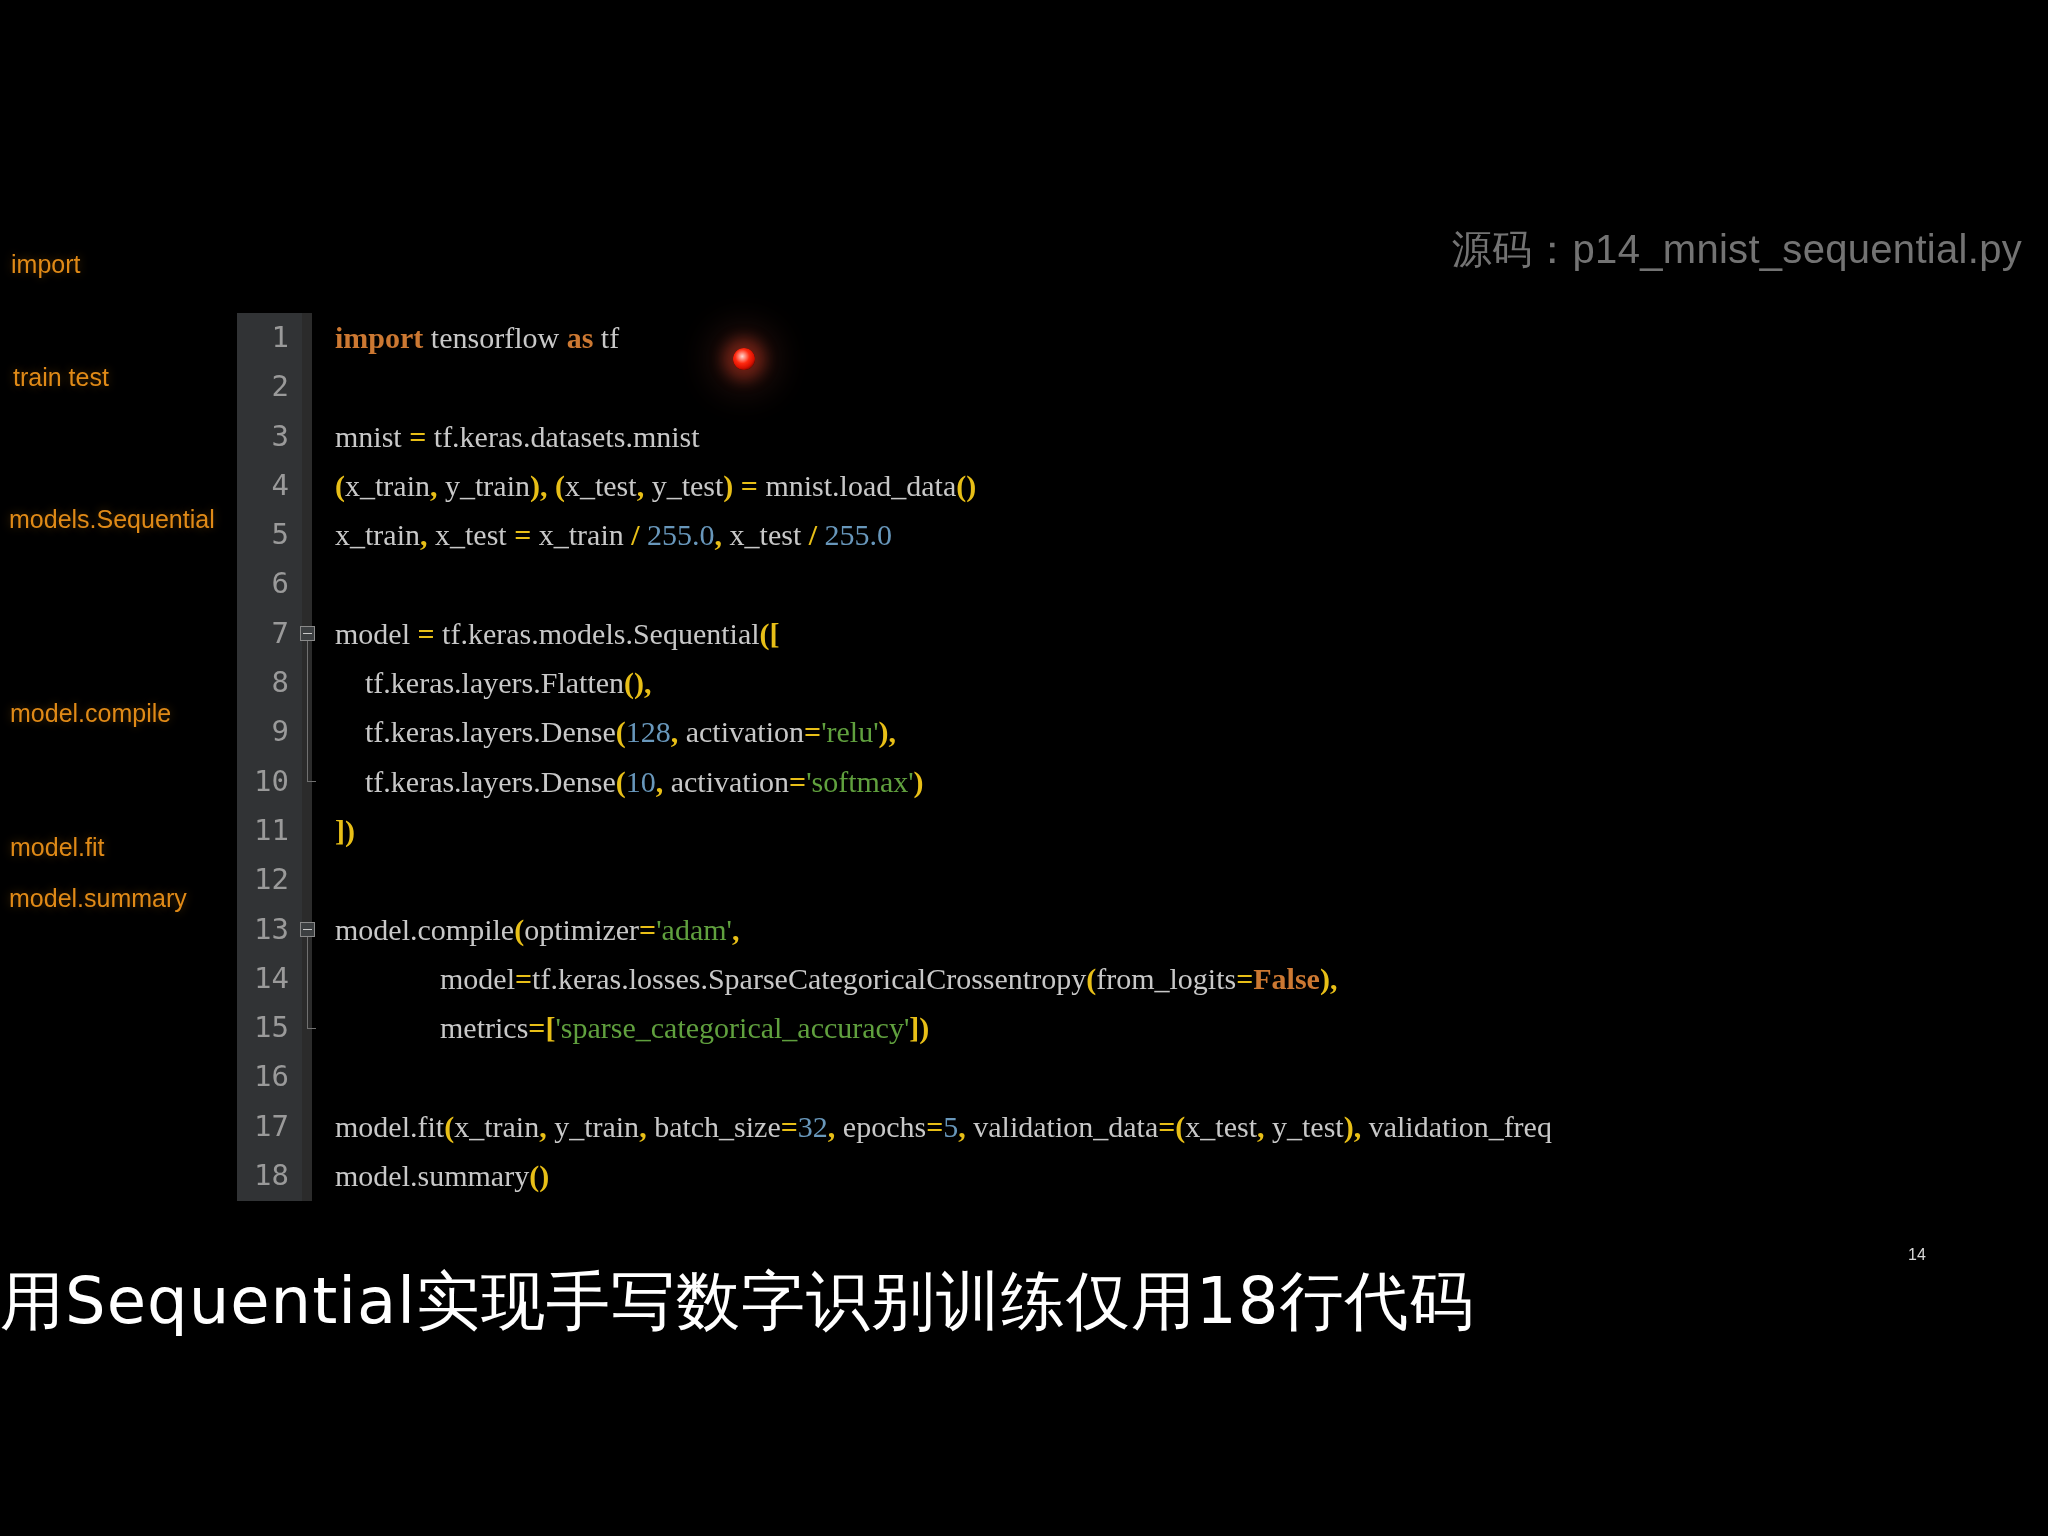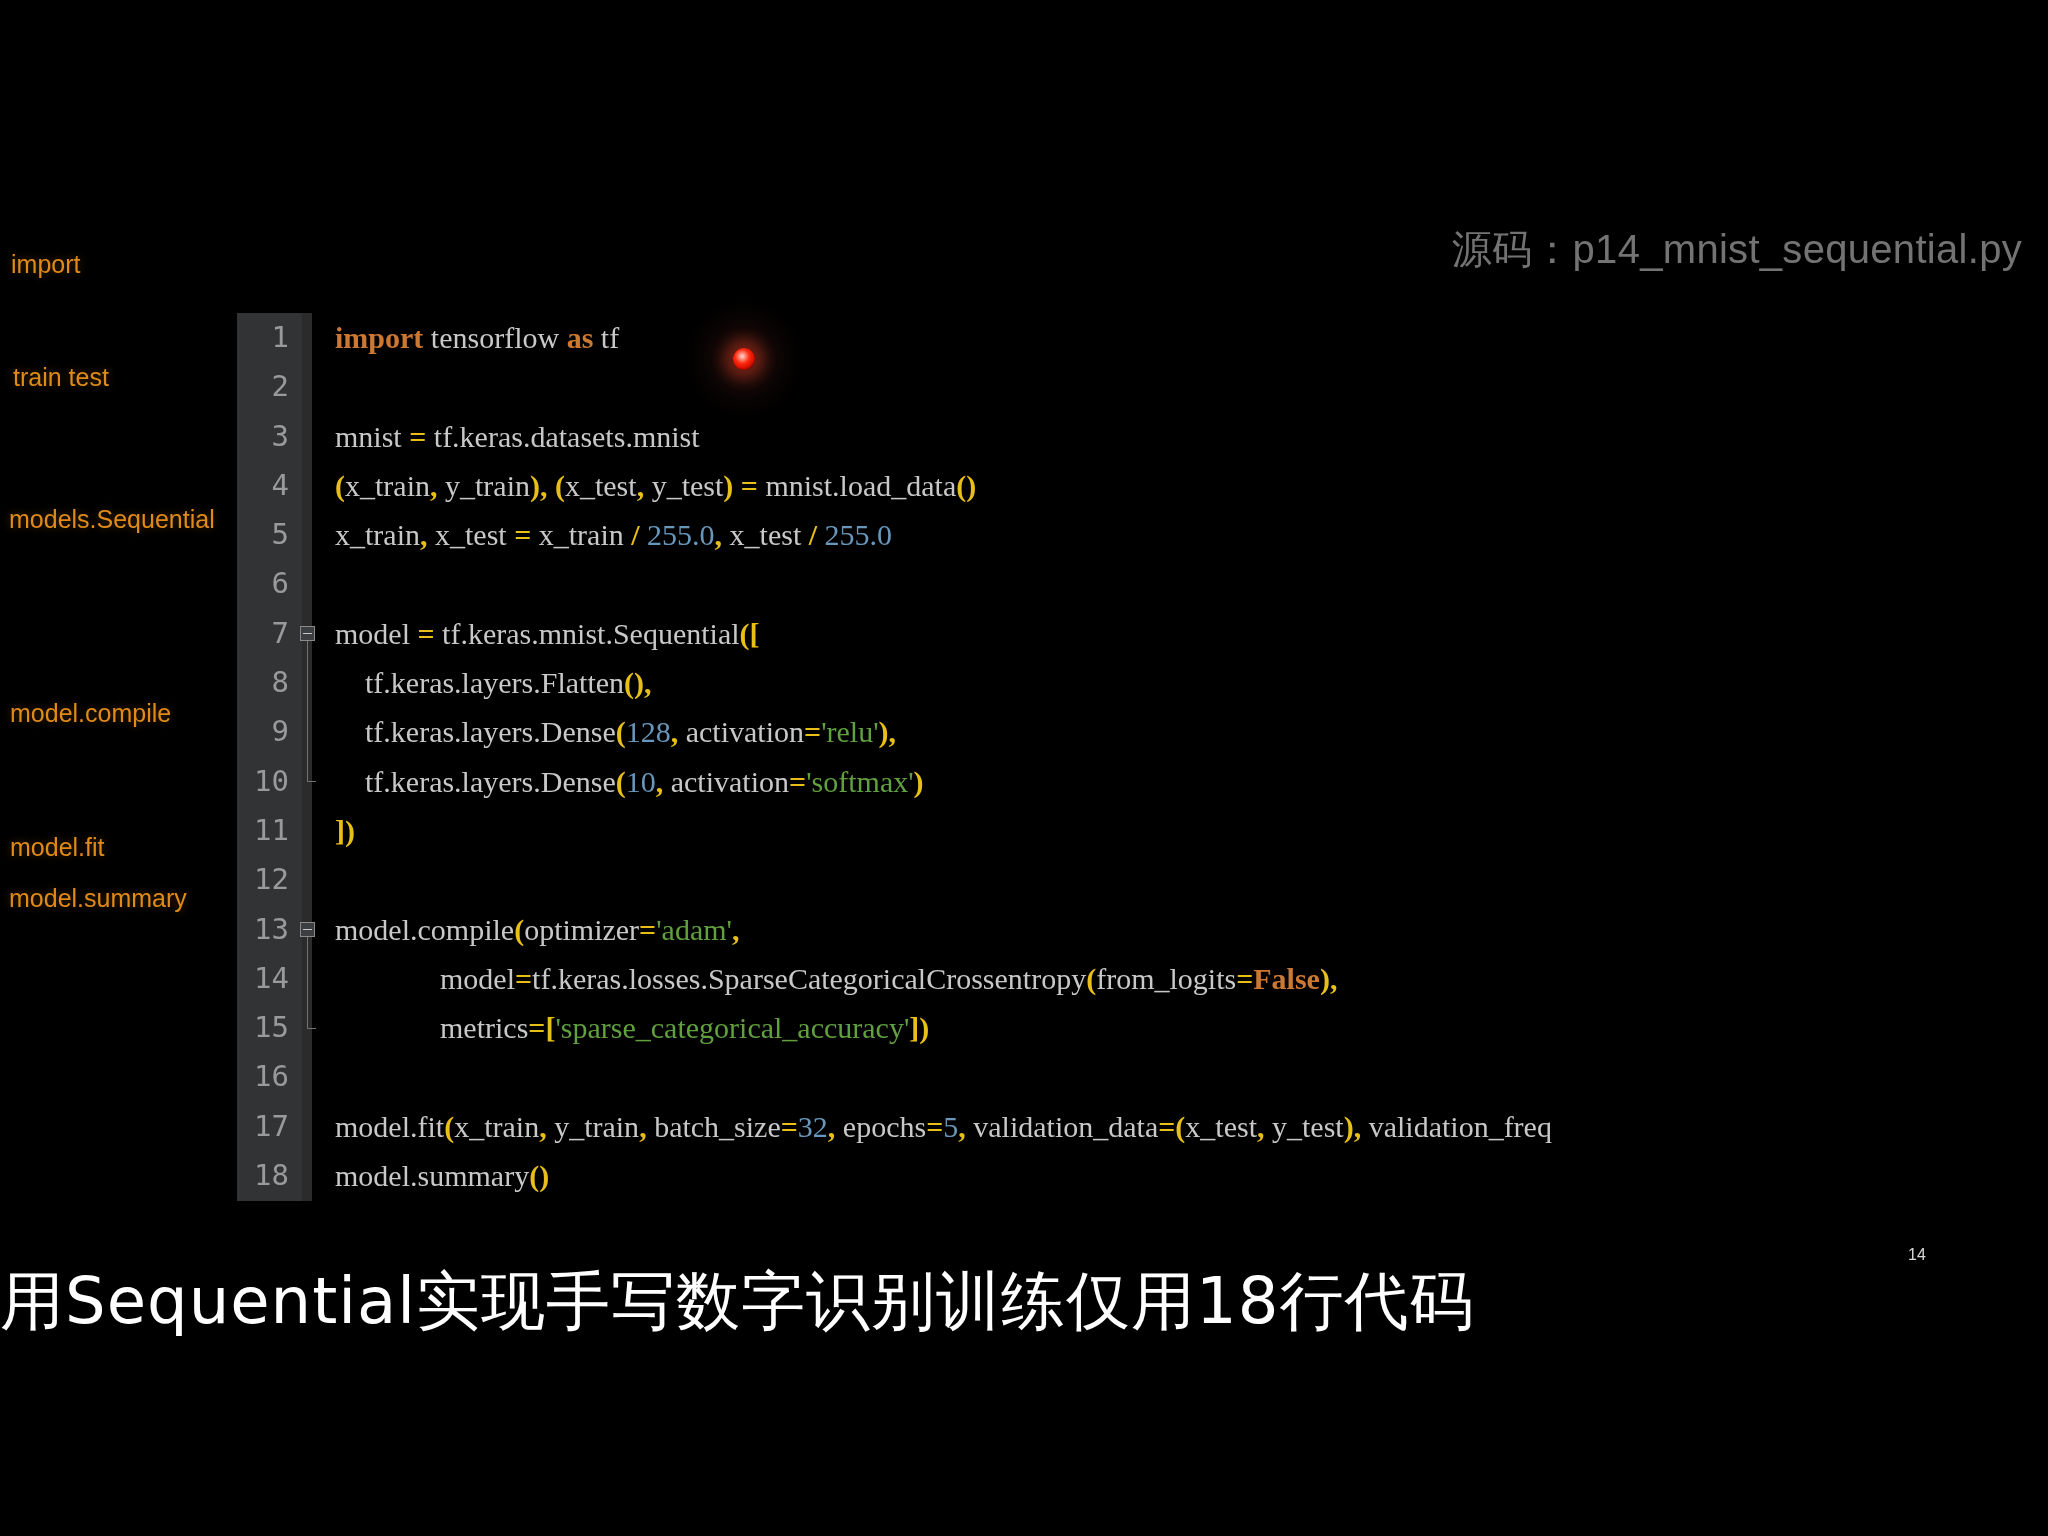--- a/index.html
+++ b/index.html
@@ -198,21 +198,21 @@
 <div id="editor">
   <div id="gutter"></div>
   <div id="fold-col"></div>
   <div id="code-area">
       <div class="code-line"><span class="ln">1</span><span class="src"><span class="kw">import</span><span class="id"> tensorflow </span><span class="kw">as</span><span class="id"> tf</span></span></div>
       <div class="code-line"><span class="ln">2</span><span class="src"></span></div>
       <div class="code-line"><span class="ln">3</span><span class="src"><span class="id">mnist </span><span class="op">=</span><span class="id"> tf.keras.datasets.mnist</span></span></div>
       <div class="code-line"><span class="ln">4</span><span class="src"><span class="pun">(</span><span class="id">x_train</span><span class="pun">,</span><span class="id"> y_train</span><span class="pun">),</span><span class="id"> </span><span class="pun">(</span><span class="id">x_test</span><span class="pun">,</span><span class="id"> y_test</span><span class="pun">)</span><span class="id"> </span><span class="op">=</span><span class="id"> mnist.load_data</span><span class="pun">()</span></span></div>
       <div class="code-line"><span class="ln">5</span><span class="src"><span class="id">x_train</span><span class="pun">,</span><span class="id"> x_test </span><span class="op">=</span><span class="id"> x_train </span><span class="op">/</span><span class="id"> </span><span class="num">255.0</span><span class="pun">,</span><span class="id"> x_test </span><span class="op">/</span><span class="id"> </span><span class="num">255.0</span></span></div>
       <div class="code-line"><span class="ln">6</span><span class="src"></span></div>
-      <div class="code-line"><span class="ln">7</span><span class="src"><span class="id">model </span><span class="op">=</span><span class="id"> tf.keras.mnist.Sequential</span><span class="pun">([</span></span></div>
+      <div class="code-line"><span class="ln">7</span><span class="src"><span class="id">model </span><span class="op">=</span><span class="id"> tf.keras.models.Sequential</span><span class="pun">([</span></span></div>
       <div class="code-line"><span class="ln">8</span><span class="src"><span class="id">    tf.keras.layers.Flatten</span><span class="pun">(),</span></span></div>
       <div class="code-line"><span class="ln">9</span><span class="src"><span class="id">    tf.keras.layers.Dense</span><span class="pun">(</span><span class="num">128</span><span class="pun">,</span><span class="id"> activation</span><span class="op">=</span><span class="str">'relu'</span><span class="pun">),</span></span></div>
       <div class="code-line"><span class="ln">10</span><span class="src"><span class="id">    tf.keras.layers.Dense</span><span class="pun">(</span><span class="num">10</span><span class="pun">,</span><span class="id"> activation</span><span class="op">=</span><span class="str">'softmax'</span><span class="pun">)</span></span></div>
       <div class="code-line"><span class="ln">11</span><span class="src"><span class="pun">])</span></span></div>
       <div class="code-line"><span class="ln">12</span><span class="src"></span></div>
       <div class="code-line"><span class="ln">13</span><span class="src"><span class="id">model.compile</span><span class="pun">(</span><span class="id">optimizer</span><span class="op">=</span><span class="str">'adam'</span><span class="pun">,</span></span></div>
       <div class="code-line"><span class="ln">14</span><span class="src"><span class="id">              model</span><span class="op">=</span><span class="id">tf.keras.losses.SparseCategoricalCrossentropy</span><span class="pun">(</span><span class="id">from_logits</span><span class="op">=</span><span class="kw">False</span><span class="pun">),</span></span></div>
       <div class="code-line"><span class="ln">15</span><span class="src"><span class="id">              metrics</span><span class="op">=</span><span class="pun">[</span><span class="str">'sparse_categorical_accuracy'</span><span class="pun">])</span></span></div>
       <div class="code-line"><span class="ln">16</span><span class="src"></span></div>
       <div class="code-line"><span class="ln">17</span><span class="src"><span class="id">model.fit</span><span class="pun">(</span><span class="id">x_train</span><span class="pun">,</span><span class="id"> y_train</span><span class="pun">,</span><span class="id"> batch_size</span><span class="op">=</span><span class="num">32</span><span class="pun">,</span><span class="id"> epochs</span><span class="op">=</span><span class="num">5</span><span class="pun">,</span><span class="id"> validation_data</span><span class="op">=</span><span class="pun">(</span><span class="id">x_test</span><span class="pun">,</span><span class="id"> y_test</span><span class="pun">),</span><span class="id"> validation_freq</span></span></div>

